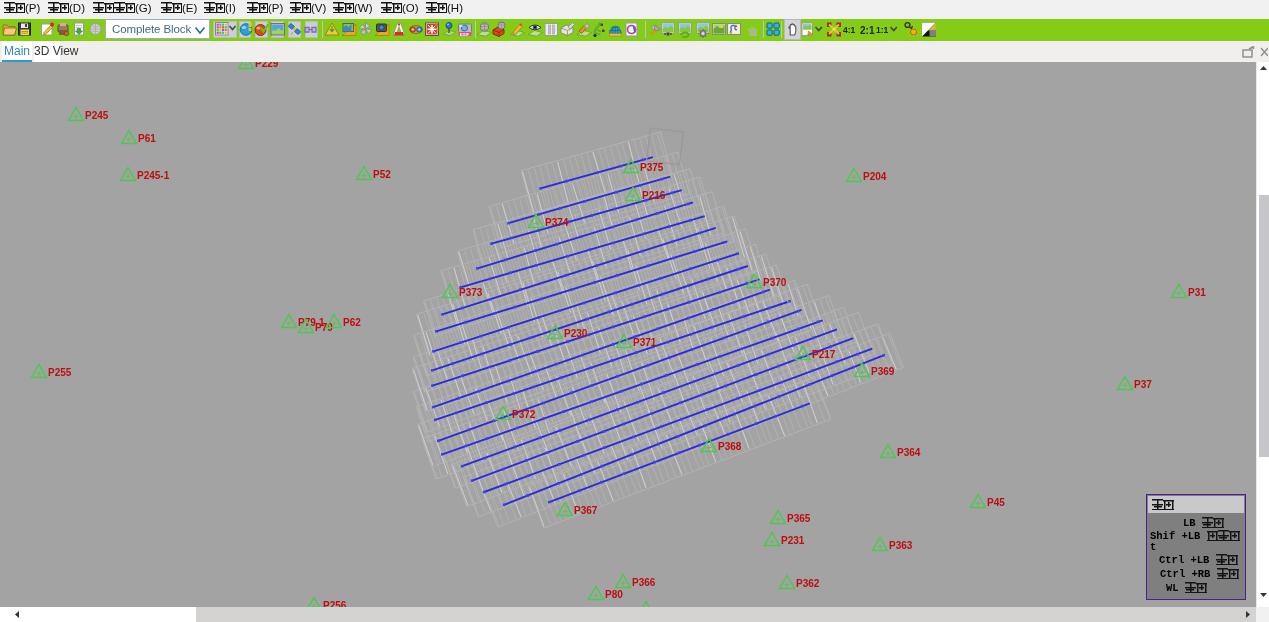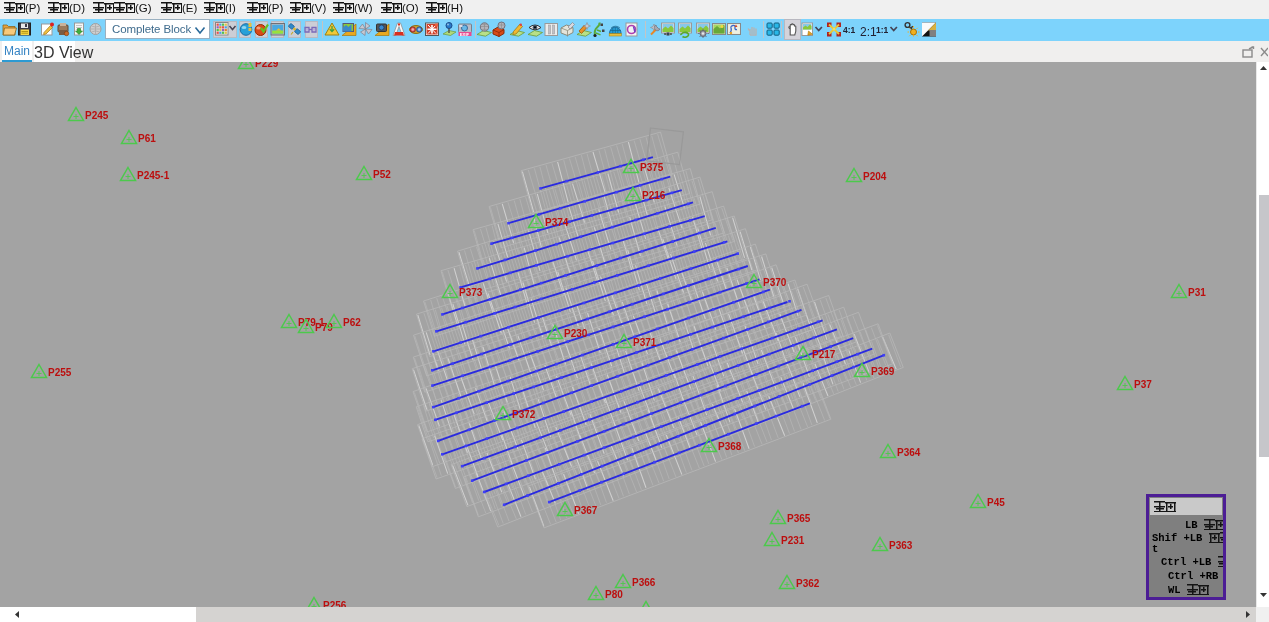--- a/index.html
+++ b/index.html
@@ -10,28 +10,28 @@
  linear-gradient(#141414,#141414) 0 9.7px/11px 1.5px no-repeat,
  linear-gradient(#141414,#141414) 5px 0/1.5px 11px no-repeat,
  linear-gradient(#141414,#141414) 1.5px 6.5px/8px 1.5px no-repeat}
 .d2{background:
  linear-gradient(#141414,#141414) 0 1px/11px 1.5px no-repeat,
  linear-gradient(#141414,#141414) 0 9.7px/11px 1.5px no-repeat,
  linear-gradient(#141414,#141414) 1px 1px/1.5px 10px no-repeat,
  linear-gradient(#141414,#141414) 9px 1px/1.5px 10px no-repeat,
  linear-gradient(#141414,#141414) 3px 5px/5.3px 1.5px no-repeat,
  linear-gradient(#141414,#141414) 5px 3px/1.5px 5.3px no-repeat}
-#toolbar{position:absolute;left:0;top:19px;width:1269px;height:22px;background:#7dd3fc}
+#toolbar{position:absolute;left:0;top:19px;width:1269px;height:22px;background:#84cc16}
 #tabbar{position:absolute;left:0;top:41px;width:1269px;height:21px;background:#f0efee}
 #canvas{position:absolute;left:0;top:62px;width:1256px;height:545px;background:#a3a3a3;overflow:hidden}
 #vscroll{position:absolute;left:1256px;top:62px;width:13px;height:545px;background:#fff;border-left:1px solid #e8e8e8}
 #hscroll{position:absolute;left:0;top:607px;width:1256px;height:15px;background:#d5d3d1}
 #corner{position:absolute;left:1256px;top:607px;width:13px;height:15px;background:#f0f0f0}
 .icon{position:absolute;top:1px}
-#panel{position:absolute;left:1146px;top:494px;width:80px;height:106px;background:#7f7f7f;border:3px solid #4c1d95;font-family:"Liberation Mono",monospace;font-weight:bold;font-size:10.5px;color:#000;overflow:hidden}
+#panel{position:absolute;left:1146px;top:494px;width:100px;height:106px;background:#7f7f7f;border:1px solid #4c1d95;font-family:"Liberation Mono",monospace;font-weight:bold;font-size:10.5px;color:#000;overflow:hidden}
 #panel .hd{background:#c9c9c9;height:17px;margin:1px;padding:2px 0 0 4px;font-size:12px}
 #panel .ln{position:absolute;white-space:nowrap}
 #panel .cj{width:11px;height:11px;margin:0;vertical-align:-2px}
 </style></head><body>
 <div id="menubar">
     <span style="left:4px"><i class="cj"></i><i class="cj d2"></i>(P)</span>
     <span style="left:48px"><i class="cj"></i><i class="cj d2"></i>(D)</span>
     <span style="left:93px"><i class="cj"></i><i class="cj d2"></i><i class="cj"></i><i class="cj d2"></i>(G)</span>
     <span style="left:161px"><i class="cj"></i><i class="cj d2"></i>(E)</span>
     <span style="left:204px"><i class="cj"></i><i class="cj d2"></i>(I)</span>
@@ -318,21 +318,21 @@
       <g fill="#b02420">
         <rect x="1" y="1.5" width="4.5" height="4.5"></rect>
         <rect x="10.5" y="1.5" width="4.5" height="4.5"></rect>
         <rect x="1" y="11" width="4.5" height="4.5"></rect>
         <rect x="10.5" y="11" width="4.5" height="4.5"></rect>
       </g>
       <path d="M3 3.5 L13 13 M13 3.5 L3 13" stroke="#e8c83a" stroke-width="1.8"></path>
       <circle cx="8" cy="8.2" r="1.4" fill="#f0e060"></circle>
     </svg>
     <div style="position:absolute;left:843px;top:6px;font-size:8.5px;font-weight:bold;color:#223;font-family:Liberation Sans,sans-serif">4:1</div>
-    <div style="position:absolute;left:860px;top:6px;font-size:12px;font-weight:normal;color:#223;font-family:Liberation Sans,sans-serif">2:1</div>
+    <div style="position:absolute;left:860px;top:6px;font-size:10px;font-weight:bold;color:#223;font-family:Liberation Sans,sans-serif">2:1</div>
     <div style="position:absolute;left:876px;top:6px;font-size:8.5px;font-weight:bold;color:#223;font-family:Liberation Sans, sans-serif">1:1</div>
     <svg class="icon" style="left:888px;top:2px" width="11" height="17" viewBox="0 0 11 17">
       <path d="M2.5 6 l3.2 3.5 3.2-3.5" stroke="#445" stroke-width="1.7" fill="none"></path>
     </svg>
     <svg class="icon" style="left:903px;top:2px" width="17" height="17" viewBox="0 0 17 17">
       <circle cx="4.5" cy="4" r="2.4" fill="none" stroke="#333" stroke-width="1.4"></circle>
       <path d="M6.3 5.8 l3 3 m-1 -2 l1.5 -1.5" stroke="#333" stroke-width="1.4"></path>
       <circle cx="10.5" cy="11" r="3" fill="#f0b020" stroke="#b07000"></circle>
       <g stroke="#f0b020" stroke-width="1">
         <path d="M10.5 6.5 v-1.5 M10.5 15.5 V14 M6 11 h-1.5 M15 11 h1.5 M7.3 7.8 l-1-1 M13.7 14.2 l1 1 M13.7 7.8 l1-1 M7.3 14.2 l-1 1"></path>
@@ -341,21 +341,21 @@
     <svg class="icon" style="left:921px;top:2px" width="17" height="17" viewBox="0 0 17 17">
       <rect x="1" y="1.5" width="14" height="14" fill="#111"></rect>
       <path d="M15 1.5 L1 15.5 V1.5 Z" fill="#fafafa"></path>
       <path d="M15 1.5 L7 9.5 L15 9.5 Z" fill="#d8b040"></path>
       <rect x="8.5" y="9" width="6.5" height="6.5" fill="#808080"></rect>
     </svg>
   </div>
 <div id="tabbar">
 <div style="position:absolute;left:2px;top:0;width:30px;height:19px;background:#fff;color:#3584c4;font-size:12px;text-align:center;padding-top:3px">Main</div>
 <div style="position:absolute;left:2px;top:19px;width:30px;height:3px;background:#2d9ad2"></div>
-<div style="position:absolute;left:34px;top:0;width:41px;height:21px;background:#fff;color:#333;font-size:16px;text-align:center;padding-top:3px;white-space:nowrap;overflow:visible">3D&nbsp;View</div>
+<div style="position:absolute;left:34px;top:0;width:26px;height:21px;background:#fff;color:#333;font-size:12px;text-align:center;padding-top:3px;white-space:nowrap;overflow:visible">3D&nbsp;View</div>
 <svg style="position:absolute;left:1242px;top:5px" width="26" height="12" viewBox="0 0 26 12">
 <g stroke="#8a8a8a" fill="none" stroke-width="1.4">
         <rect x="1" y="4" width="9" height="7"></rect>
         <path d="M7 3 l4 -2 m-1.5 0 h2 v2"></path>
         <path d="M19 2 l7 8 M26 2 l-7 8"></path>
       </g>
     </svg>
 </div>
 <div id="canvas">
     <svg width="1256" height="545" viewBox="0 0 1256 545" style="position:absolute;left:0;top:0">
@@ -852,21 +852,21 @@
         </g>
       </g>
     </svg>
   </div>
 <div id="panel">
 <div class="hd"><i class="cj"></i><i class="cj d2"></i></div>
 <div class="ln" style="top:22px;left:36px">LB <i class="cj"></i><i class="cj d2"></i></div>
 <div class="ln" style="top:35px;left:3px">Shif +LB <i class="cj d2"></i><i class="cj"></i><i class="cj d2"></i></div>
 <div class="ln" style="top:46px;left:3px">t</div>
 <div class="ln" style="top:59px;left:12px">Ctrl +LB <i class="cj"></i><i class="cj d2"></i></div>
-<div class="ln" style="top:73px;left:19px">Ctrl +RB <i class="cj"></i><i class="cj d2"></i></div>
+<div class="ln" style="top:73px;left:13px">Ctrl +RB <i class="cj"></i><i class="cj d2"></i></div>
 <div class="ln" style="top:87px;left:19px">WL <i class="cj"></i><i class="cj d2"></i></div>
 </div>
 <div id="vscroll">
 <div style="position:absolute;left:2px;top:133px;width:11px;height:262px;background:#c6c6ca"></div>
 <svg width="13" height="545" viewBox="0 0 13 545" style="display:block;position:relative">
 <path d="M3 8 L6.5 4 L10 8 Z" fill="#333"></path>
 <path d="M3 531 L6.5 535 L10 531 Z" fill="#333"></path>
 </svg>
   </div>
 <div id="hscroll">

